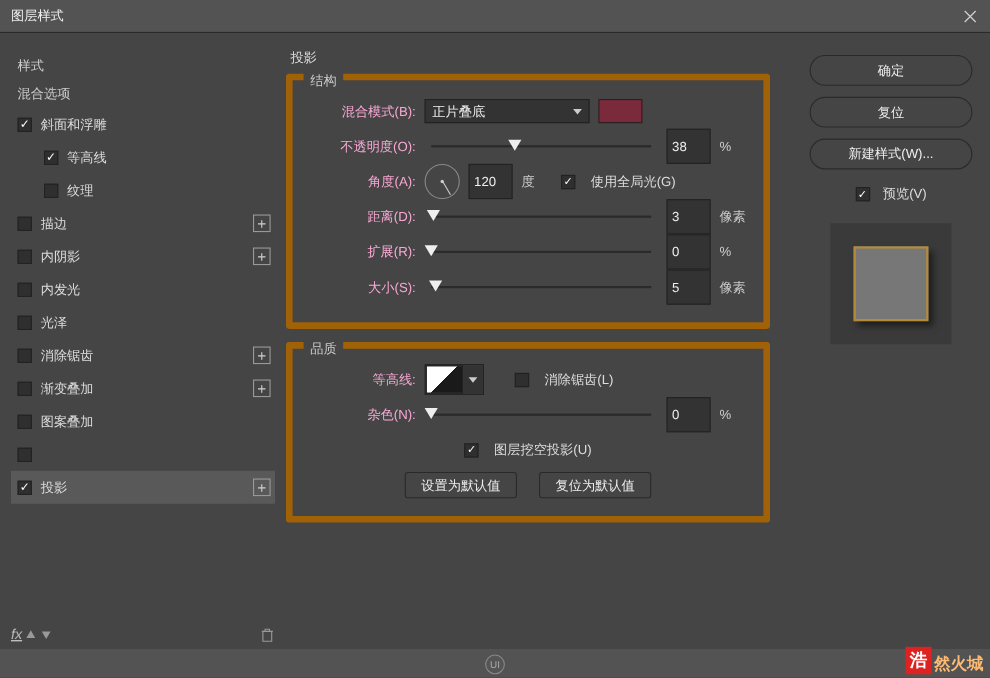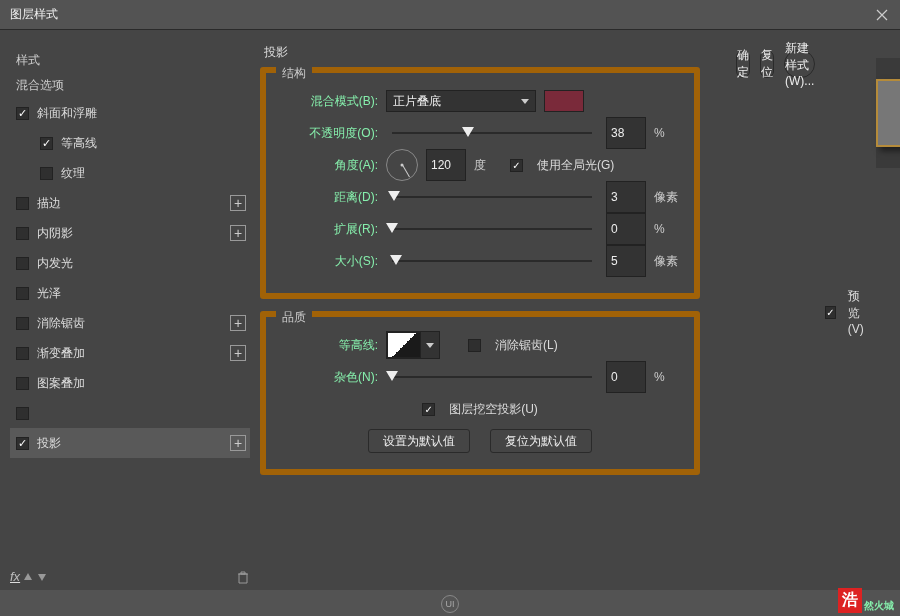--- a/index.html
+++ b/index.html
@@ -25,21 +25,21 @@
 .left .footer .spacer { flex: 1; }
 .left .footer svg, .left .footer .fx { color: #bbb; fill: #bbb; }
 .left .footer .fx { font-style: italic; font-size: 13px; }
 
 
 .center { flex: 1; padding: 14px 10px 10px 0; }
 .center .panel-title { color: #ddd; margin: 0 0 6px 4px; }
 .fieldset { border: 6px solid #a16207; border-radius: 3px; padding: 12px 12px 16px 12px; margin: 0 10px 12px 0; position: relative; }
 .fieldset .legend { position: absolute; top: -8px; left: 10px; background: #454545; padding: 0 6px; color: #ccc; }
 .row { display: flex; align-items: center; height: 32px; gap: 8px; }
-.row .lbl { width: 100px; text-align: right; color: #86efac; }
+.row .lbl { width: 100px; text-align: right; color: #f9a8d4; }
 .select { background: #333; border: 1px solid #222; color: #eee; height: 22px; width: 150px; display: flex; align-items: center; padding: 0 6px; position: relative; }
 .select::after { content: ""; position: absolute; right: 6px; top: 8px; border-left: 4px solid transparent; border-right: 4px solid transparent; border-top: 5px solid #ccc; }
 .swatch { width: 40px; height: 22px; background: #7a2a3a; border: 1px solid #222; }
 .slider { flex: 1; height: 20px; position: relative; margin: 0 6px; }
 .slider .track { position: absolute; top: 9px; left: 0; right: 0; height: 2px; background: #2a2a2a; }
 .slider .thumb { position: absolute; top: 4px; width: 0; height: 0; border-left: 6px solid transparent; border-right: 6px solid transparent; border-top: 10px solid #eee; transform: translateX(-6px); }
 .numbox { width: 40px; height: 32px; background: #333; border: 1px solid #222; color: #eee; display: flex; align-items: center; padding: 0 4px; }
 .unit { width: 28px; color: #ccc; }
 .angle-dial { width: 32px; height: 32px; border: 1px solid #888; border-radius: 50%; position: relative; background: #454545; }
 .angle-dial .hand { position: absolute; left: 50%; top: 50%; width: 1px; height: 14px; background: #ccc; transform-origin: top center; transform: rotate(-30deg); }
@@ -47,32 +47,32 @@
 .cb2 { width: 13px; height: 13px; background: #2f2f2f; border: 1px solid #222; display: inline-flex; align-items: center; justify-content: center; margin-right: 6px; }
 .cb2.checked::after { content: "✓"; color: #fff; font-size: 10px; }
 .contour { width: 34px; height: 26px; background: linear-gradient(135deg, #fff 0 50%, #1a1a1a 50% 100%); border: 1px solid #222; display:inline-block; }
 .contour-wrap { display:flex; border:1px solid #222;}
 .contour-wrap .dd { width: 18px; background:#333; display:flex; align-items:center; justify-content:center;}
 .contour-wrap .dd::after { content:""; border-left:4px solid transparent; border-right:4px solid transparent; border-top:5px solid #ccc;}
 .btn-small { background: #454545; border: 1px solid #2a2a2a; color: #eee; height: 24px; padding: 0 14px; border-radius: 3px; display:inline-flex; align-items:center; }
 .center-buttons { display:flex; justify-content:center; gap: 20px; margin-top: 4px; }
 
 
-.right { width: 180px; padding: 20px 16px; display: flex; flex-direction: row; gap: 10px; align-items: stretch; }
+.right { width: 180px; padding: 20px 16px; display: flex; flex-direction: column; gap: 10px; align-items: stretch; }
 .right .btn { background: #454545; border: 1px solid #2a2a2a; color: #eee; height: 28px; border-radius: 14px; display:flex; align-items:center; justify-content:center; cursor:pointer; }
 .right .preview-row { display:flex; align-items:center; justify-content:center; gap:6px; margin-top:4px;}
 .preview-box { width: 110px; height: 110px; background: #3a3a3a; margin: 8px auto 0; display:flex; align-items:center; justify-content:center; position:relative; }
 .preview-inner { width: 68px; height: 68px; background: #777; border: 2px solid #b58b3a; box-shadow: 4px 4px 6px rgba(0,0,0,0.5); }
 
 
 .center-logo { position:absolute; left: 50%; bottom: 3px; transform: translateX(-50%); }
 .center-logo .circ { width:18px; height:18px; border-radius:50%; background:#555; border:1px solid #888; display:flex; align-items:center; justify-content:center; font-size:9px; color:#aaa;}
 .corner-logo { position:absolute; right:6px; bottom:3px; display:flex; align-items:flex-end; gap:2px;}
 .corner-logo .red { background:#d22; color:#fff; font-weight:bold; font-size:16px; padding:2px 4px; }
-.corner-logo .txt { font-size:10px; color:#86efac; font-weight:bold; }
+.corner-logo .txt { font-size:15px; color:#fdba74; font-weight:bold; }
 </style>
 </head>
 <body>
 
 <div class="titlebar">
   <span class="title">图层样式</span>
   <span class="close">
     <svg width="12" height="12" viewBox="0 0 12 12">
         <path d="M1 1 L11 11 M11 1 L1 11" stroke-width="1.2" fill="none"></path>
       </svg>

